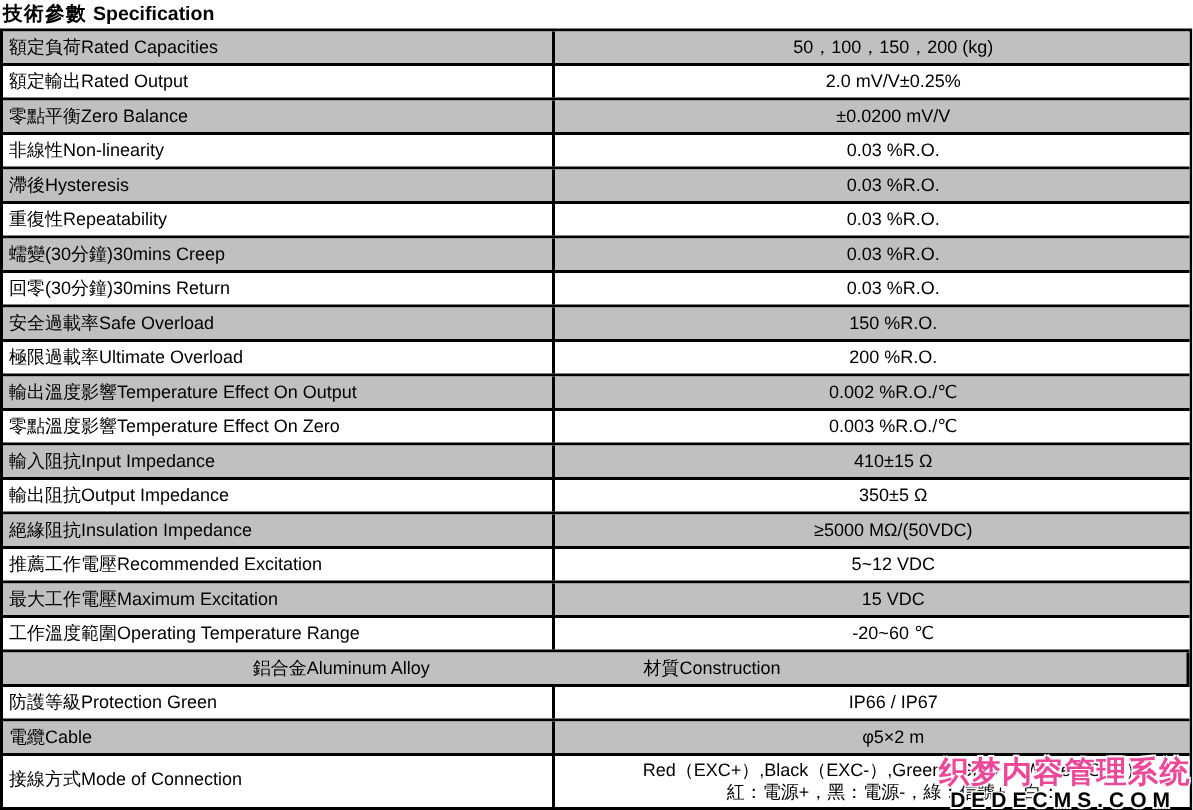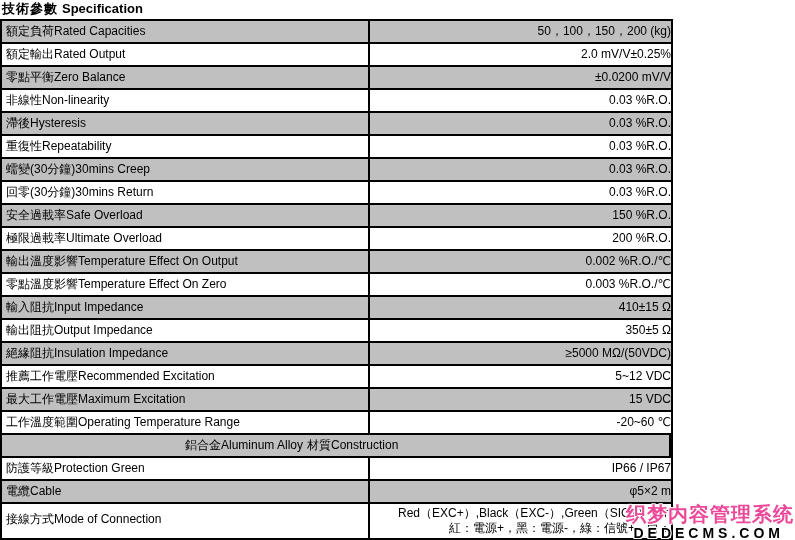--- a/index.html
+++ b/index.html
@@ -32,21 +32,21 @@
     font-weight: 900;
     letter-spacing: 1px;
   }
   .title-en {
     margin-left: 4px;
   }
   .spec-table {
     position: absolute;
     top: 19px;
     left: 0;
-    width: 673px;
+    width: 795px;
     height: 521px;
     box-sizing: border-box;
     border: 2px solid #000000;
     background: #ffffff;
   }
   .row {
     display: flex;
     box-sizing: border-box;
     height: 23px;
     border-bottom: 2px solid #000000;
@@ -67,21 +67,21 @@
     white-space: nowrap;
   }
   .cell.label {
     width: 368px;
     border-right: 2px solid #000000;
     padding-left: 4px;
     text-align: left;
   }
   .cell.value {
     flex: 1;
-    text-align: right;
+    text-align: center;
     padding-left: 28px;
   }
   .row.tall .cell.label {
     line-height: 30px;
   }
   .row.tall .cell.value {
     display: flex;
     flex-direction: column;
     justify-content: center;
     line-height: 15px;

